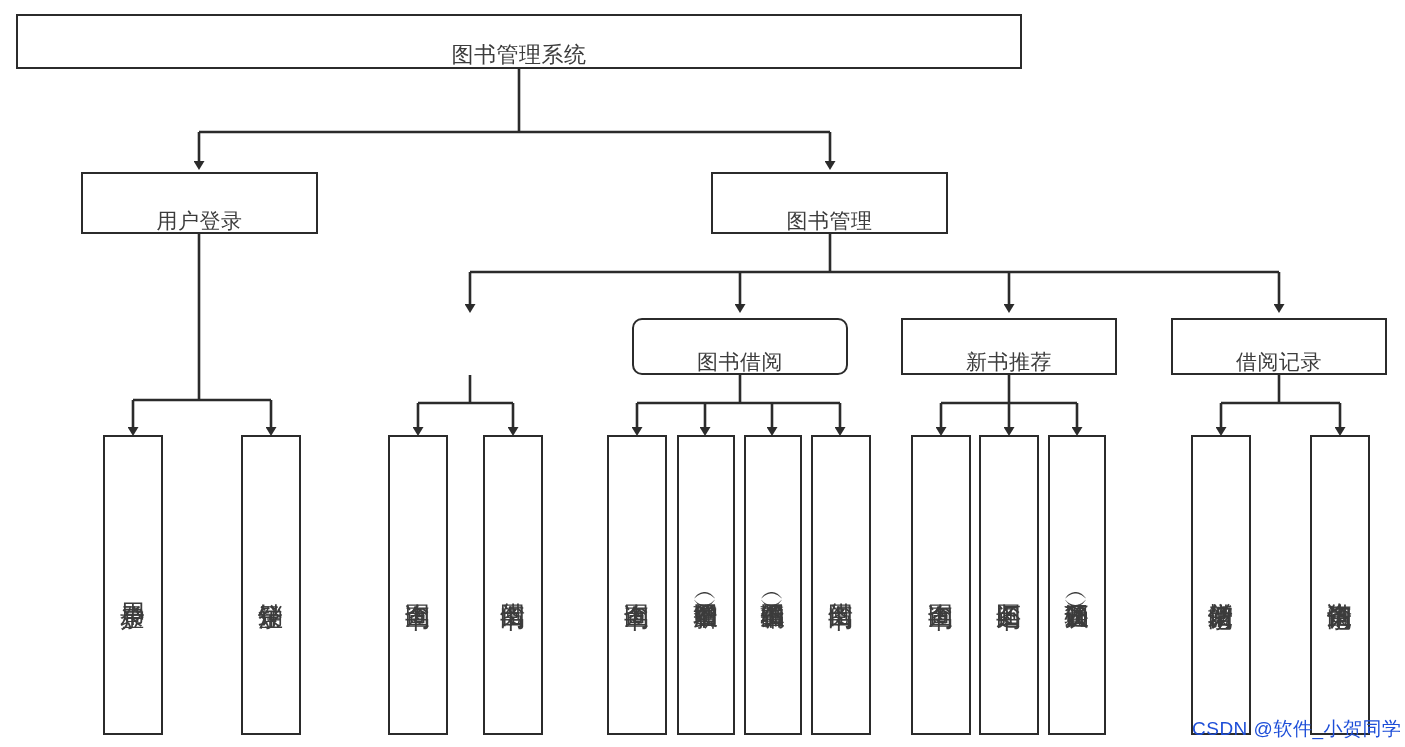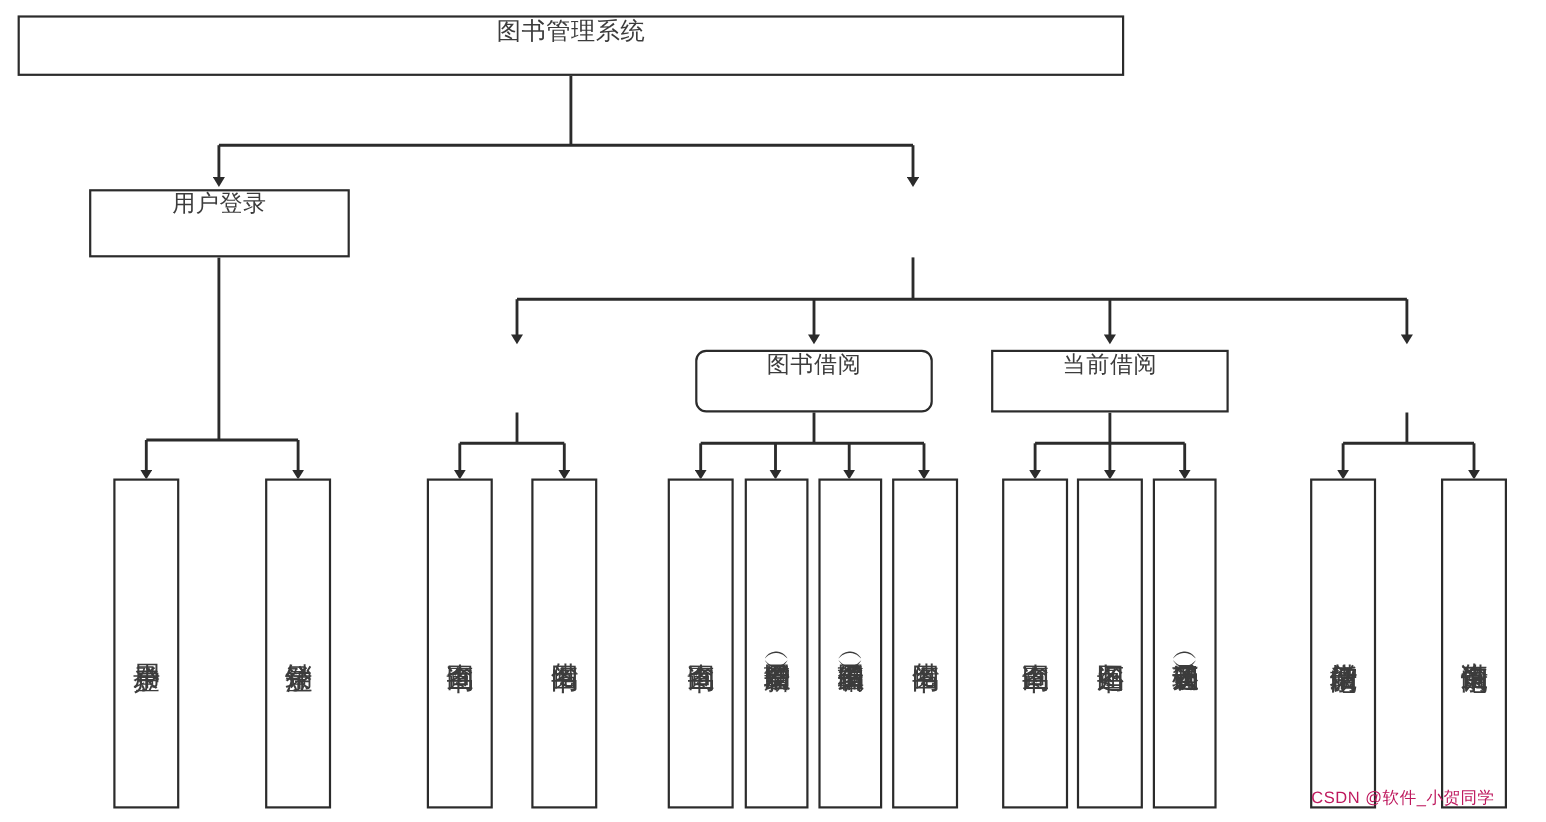--- a/index.html
+++ b/index.html
@@ -25,21 +25,21 @@
     width: 1405px;
     height: 747px;
     pointer-events: none;
   }
   .node {
     position: absolute;
     box-sizing: border-box;
     border: 2.5px solid #2b2b2b;
     background: #ffffff;
     display: flex;
-    align-items: flex-start;
+    align-items: flex-end;
     justify-content: center;
     color: #3c3c3c;
   }
   .node .lbl {
     display: block;
     text-align: center;
     line-height: 1.0;
     letter-spacing: 0.5px;
   }
   
@@ -64,22 +64,22 @@
     white-space: nowrap;
     max-height: 100%;
   }
   .node.v.tight .lbl {
     font-size: 24px;
     letter-spacing: 0px;
     line-height: 1.05;
   }
   .watermark {
     position: absolute;
-    color: #be185d;
-    font-size: 15px;
+    color: #1d4ed8;
+    font-size: 19px;
     white-space: nowrap;
     letter-spacing: 0.5px;
     font-family: "Liberation Sans", "DejaVu Sans", sans-serif;
   }
 </style>
 </head>
 <body>
 
 <div id="canvas">
 
@@ -133,26 +133,32 @@
     </g>
   </svg>
 
   <div class="node h root" style="left:16px; top:14px; width:1006px; height:55px;">
     <span class="lbl">图书管理系统</span>
   </div>
 
   <div class="node h" style="left:81px; top:172px; width:237px; height:62px;">
     <span class="lbl">用户登录</span>
   </div>
+  <div class="node h" style="left:711px; top:172px; width:237px; height:62px;">
+    <span class="lbl">图书管理</span>
+  </div>
 
   <div class="node h" style="left:632px; top:318px; width:216px; height:57px;border-radius:10px;">
     <span class="lbl">图书借阅</span>
   </div>
   <div class="node h" style="left:901px; top:318px; width:216px; height:57px;">
-    <span class="lbl">当前借阅</span>
+    <span class="lbl">新书推荐</span>
+  </div>
+  <div class="node h" style="left:1171px; top:318px; width:216px; height:57px;">
+    <span class="lbl">借阅记录</span>
   </div>
 
   <div class="node v" style="left:103px; top:435px; width:60px; height:300px;">
     <span class="lbl">用户登录</span>
   </div>
   <div class="node v" style="left:241px; top:435px; width:60px; height:300px;">
     <span class="lbl">注销登录</span>
   </div>
 
   <div class="node v" style="left:388px; top:435px; width:60px; height:300px;">

